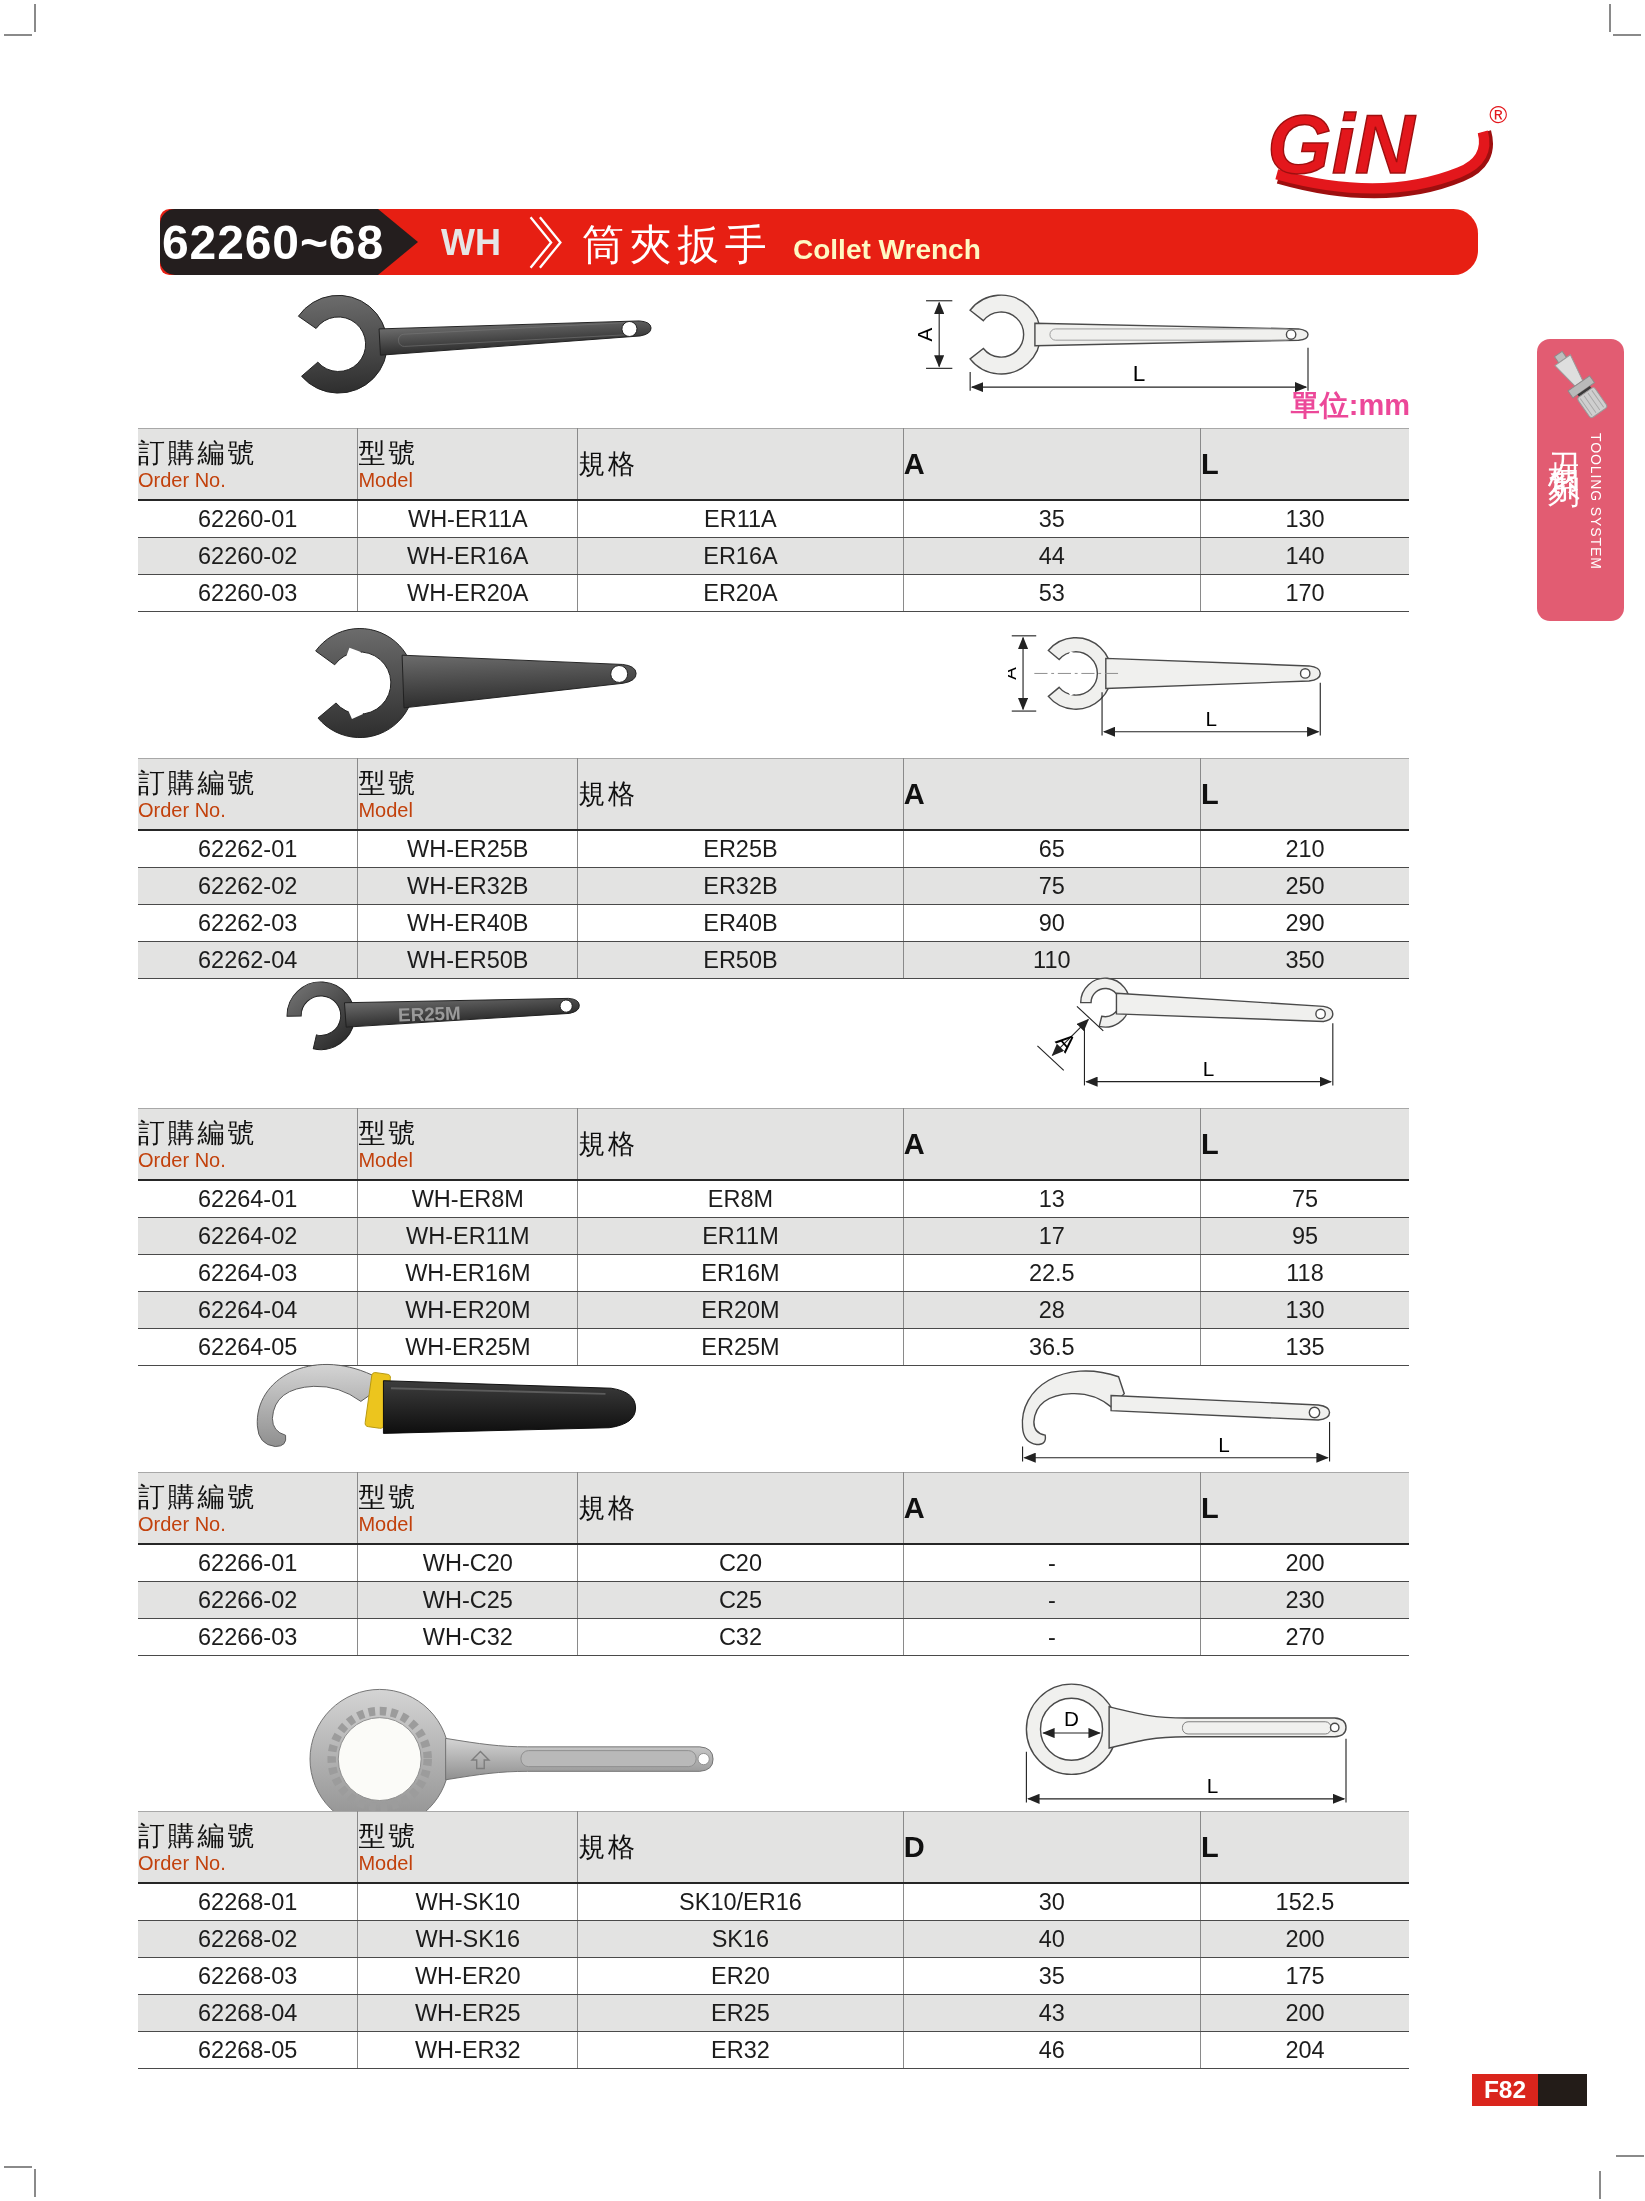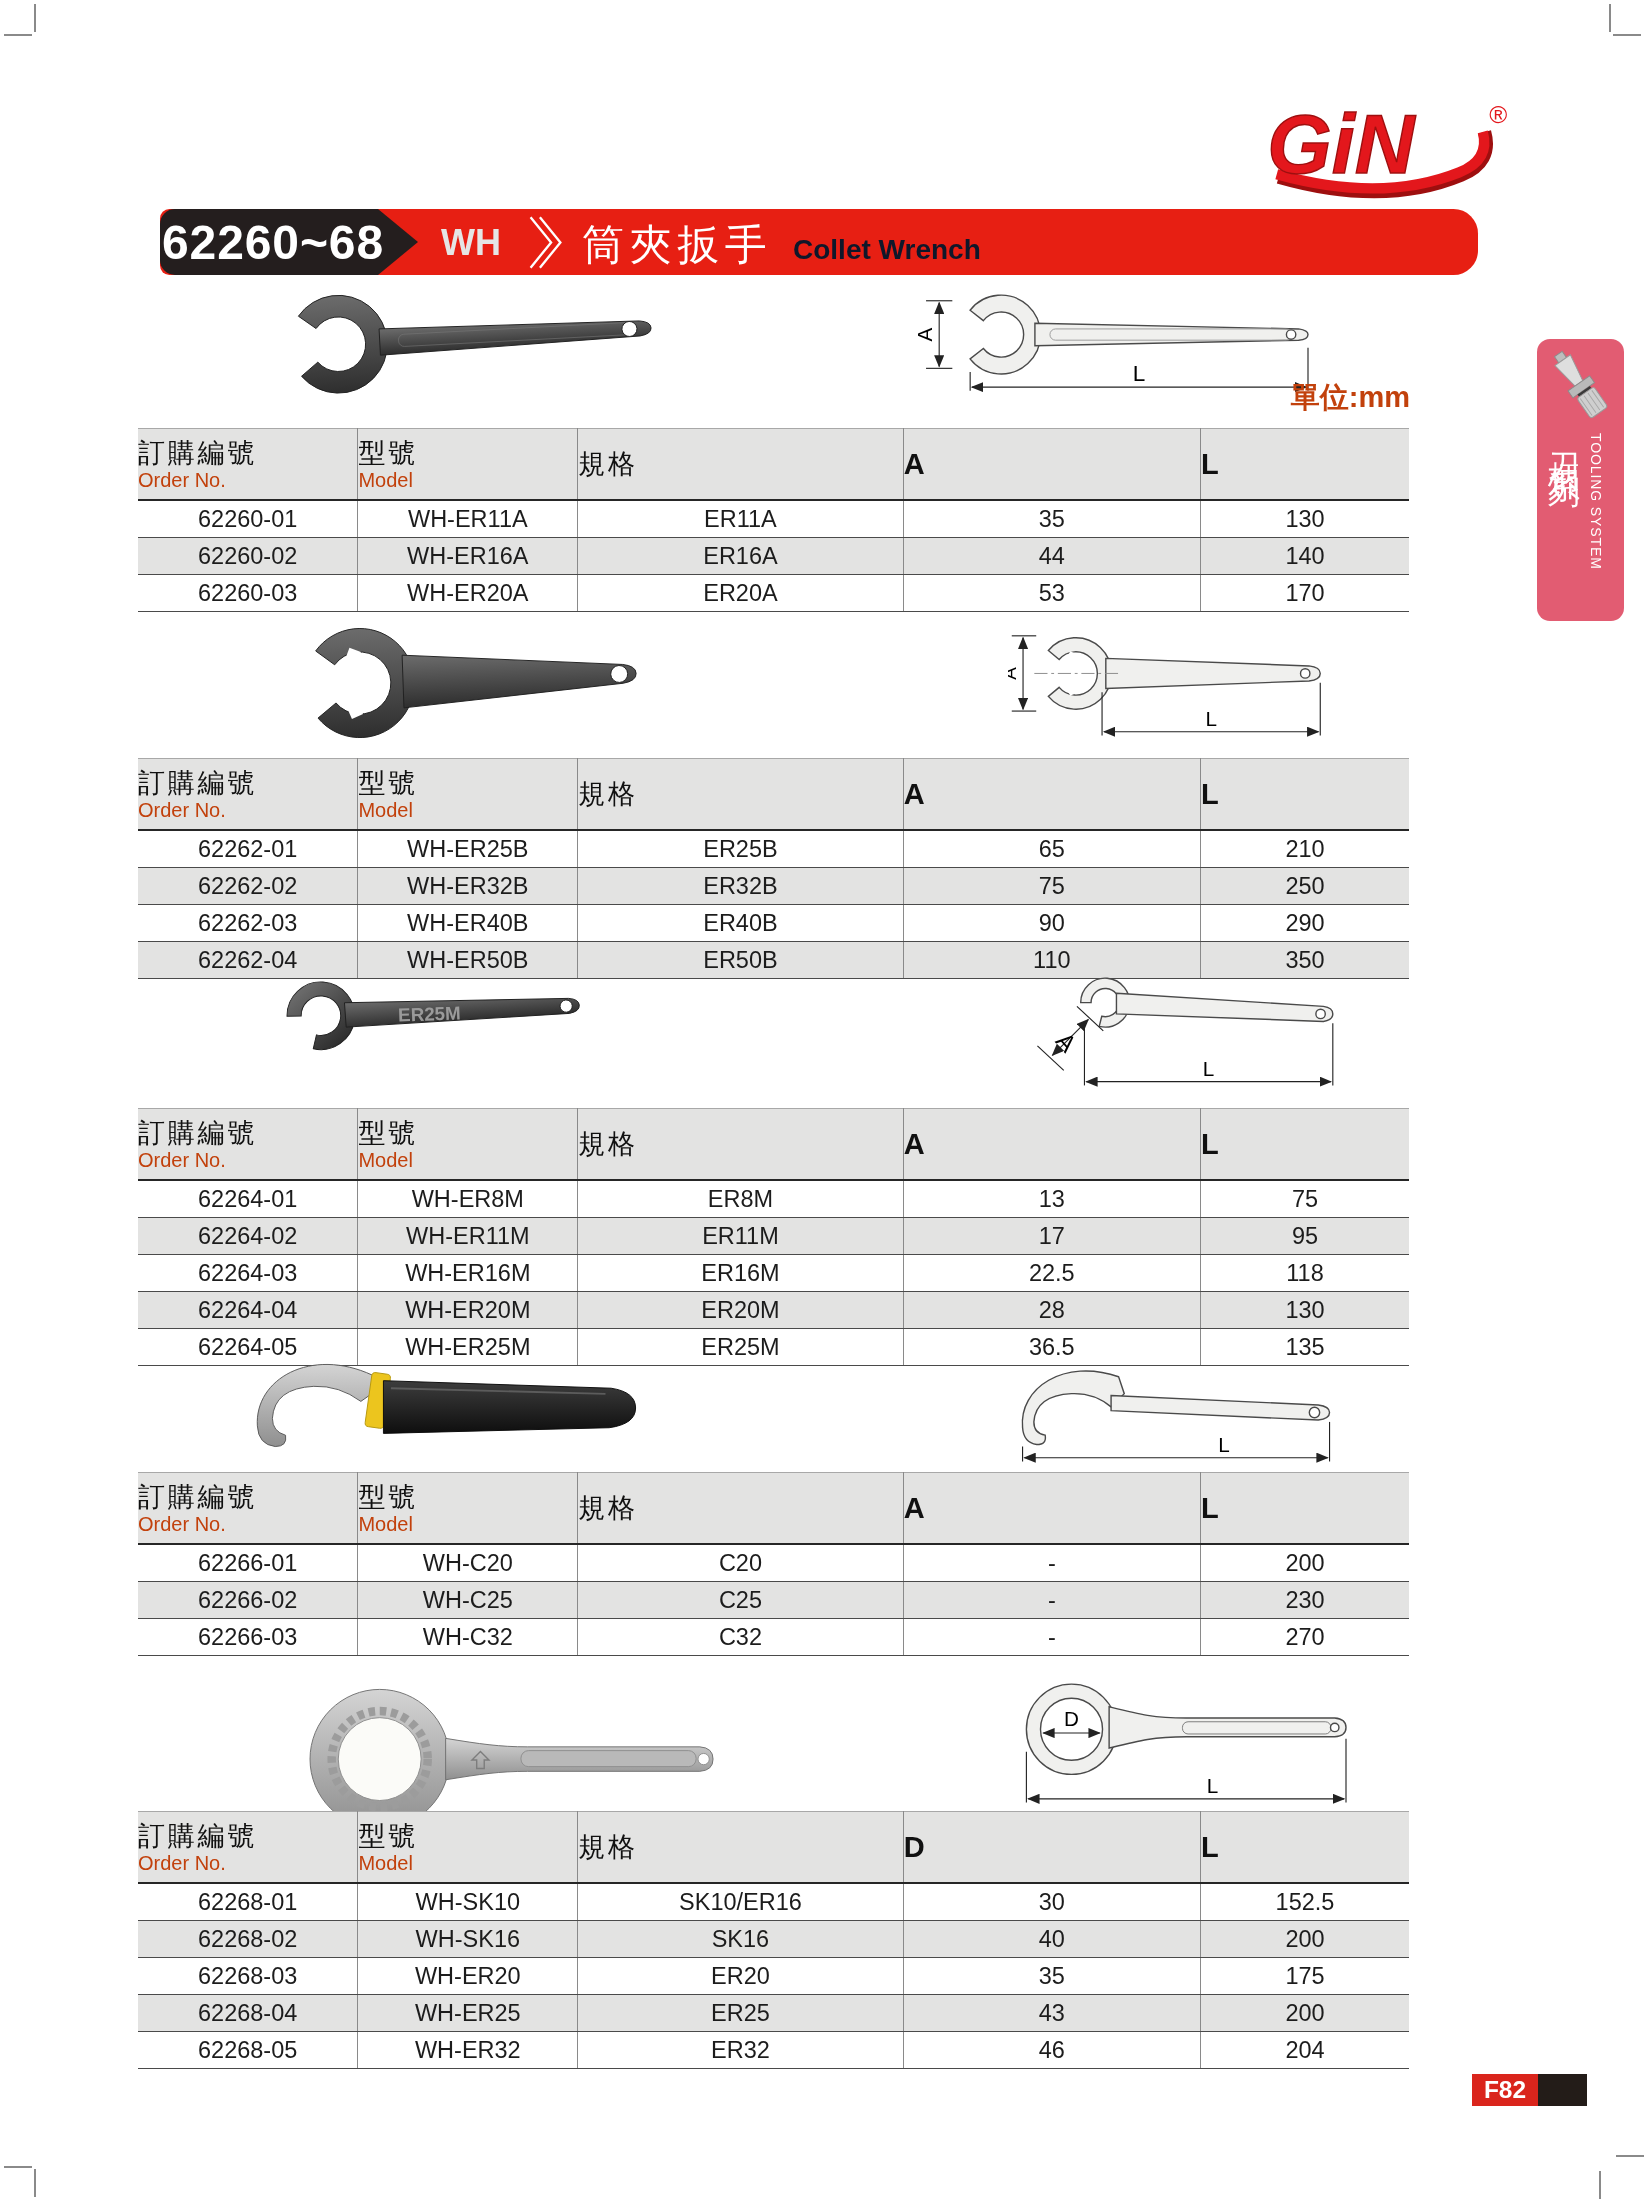--- a/index.html
+++ b/index.html
@@ -20,24 +20,24 @@
   .code-block{position:absolute;left:0;top:0;width:218px;height:66px;background:#241e1e;
           border-radius:15px 0 0 15px;}
   .code-block:after{content:"";position:absolute;left:218px;top:0;width:0;height:0;
           border-top:33px solid transparent;border-bottom:33px solid transparent;
           border-left:40px solid #241e1e;}
   .code-text{position:absolute;left:0;top:0;width:226px;height:66px;display:flex;align-items:center;
           justify-content:center;color:#fff;font-size:48px;font-weight:bold;letter-spacing:0.9px;}
   .series{position:absolute;left:281px;top:13px;color:#e5e5e5;font-size:36px;font-weight:bold;}
   .chev{position:absolute;left:365px;top:5.6px;}
   .title-zh{position:absolute;left:422px;top:7.5px;color:#fff;font-size:42px;letter-spacing:5.6px;}
-  .title-en{position:absolute;left:633px;top:24.5px;color:#0f172a;font-size:28px;font-weight:bold;}
-
-  .unit{position:absolute;left:1234px;top:378px;width:176px;text-align:right;
-        font-size:29px;font-weight:bold;color:#c2410c;}
+  .title-en{position:absolute;left:633px;top:24.5px;color:#fef9c3;font-size:28px;font-weight:bold;}
+
+  .unit{position:absolute;left:1234px;top:386px;width:176px;text-align:right;
+        font-size:29px;font-weight:bold;color:#ec4899;}
 
   
   .tab{position:absolute;left:1537px;top:339px;width:87px;height:282px;background:#e25c72;
        border-radius:13px;}
   .tab-photo{position:absolute;left:7.5px;top:5.6px;}
   .tab-zh{position:absolute;left:5.6px;top:90px;writing-mode:vertical-rl;color:#fff;
        font-size:32px;letter-spacing:7.5px;}
   .tab-en{position:absolute;left:51px;top:94px;writing-mode:vertical-rl;color:#fff;
        font-size:14px;letter-spacing:0.9px;}
 

